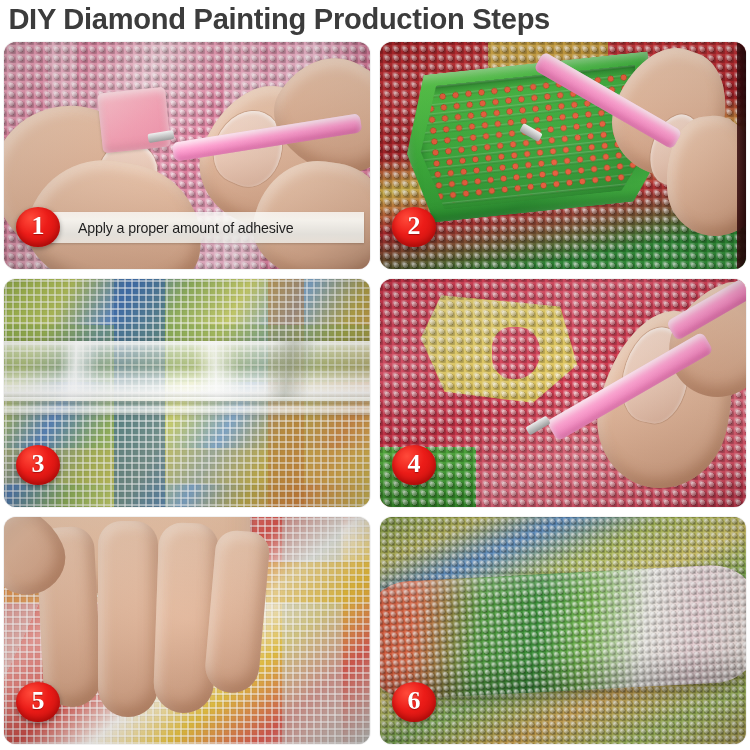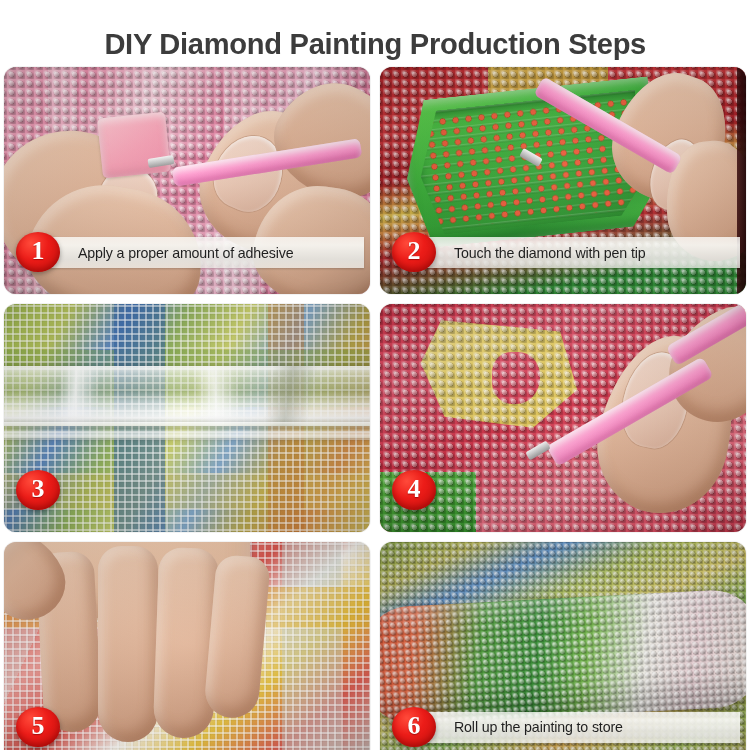--- a/index.html
+++ b/index.html
@@ -16,23 +16,22 @@
     position: relative;
     width: 750px; height: 750px;
     background: #ffffff;
   }
 
   
   .title-bar {
     height: 38px;
     display: flex;
     align-items: center;
-    justify-content: center;
+    justify-content: flex-start;
     background: #ffffff;
-    margin-top: 25px;
   }
   .title-text {
     font-family: "Liberation Sans", sans-serif;
     font-weight: bold;
     font-size: 30px;
     letter-spacing: -0.3px;
     color: #3c3c3c;
     white-space: nowrap;
     transform: scaleX(0.97);
   }
@@ -439,23 +438,20 @@
         <div class="pen" style="left:148px; top:48px; width:160px; height:21px; transform:rotate(30deg);"></div>
         <div class="pen-tip" style="left:140px; top:86px; width:22px; height:9px; transform:rotate(30deg);"></div>
 
         <div class="edge-dark"></div>
         <div class="photo-tone"></div>
       </div>
 
       <div class="badge">
         <span class="badge-num">2</span>
       </div>
-      <div class="caption">
-        <span class="caption-text">Touch the diamond with pen tip</span>
-      </div>
     </div>
 
     <div class="panel">
       <div class="photo">
         <div class="p3-bg">
           <div class="p3-blocks"></div>
           <div class="canvas-grid"></div>
         </div>
 
         <div class="film" style="top:62px; height:60px;">
@@ -528,19 +524,16 @@
         <div class="roll" style="left:-18px; top:56px; width:400px; height:118px; transform:rotate(-3deg);">
           <div class="beads"></div>
         </div>
 
         <div class="photo-tone"></div>
       </div>
 
       <div class="badge">
         <span class="badge-num">6</span>
       </div>
-      <div class="caption">
-        <span class="caption-text">Roll up the painting to store</span>
-      </div>
     </div>
 
   </div>
 </div>
 
 </body></html>

